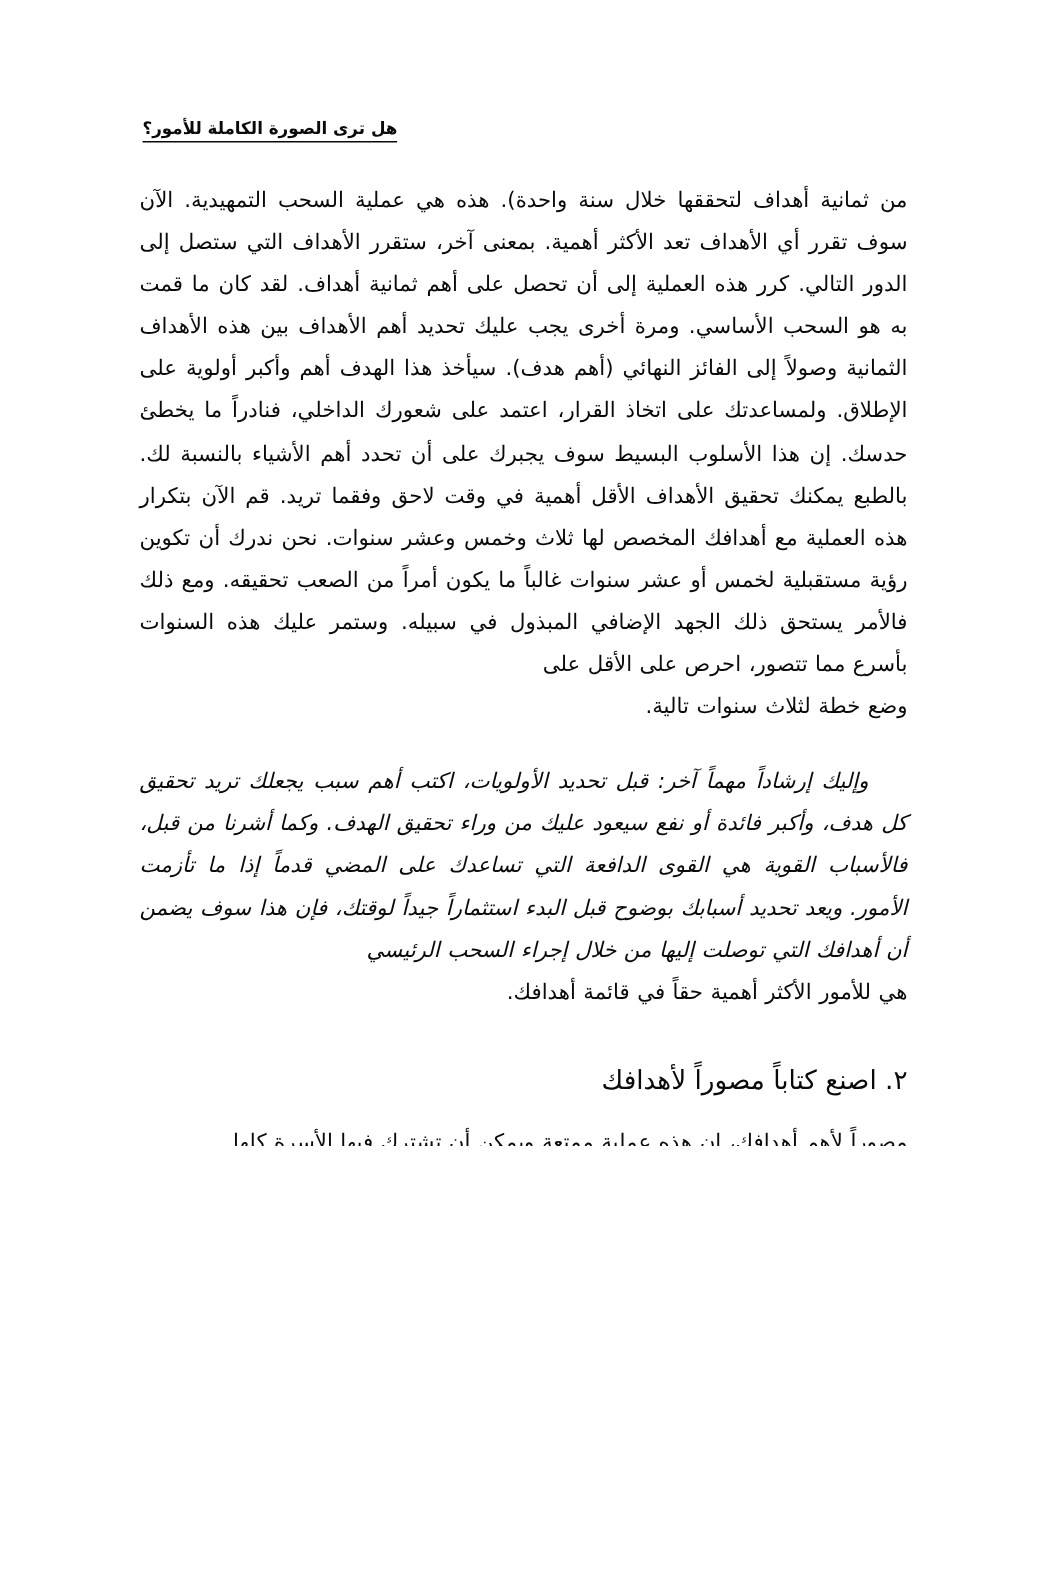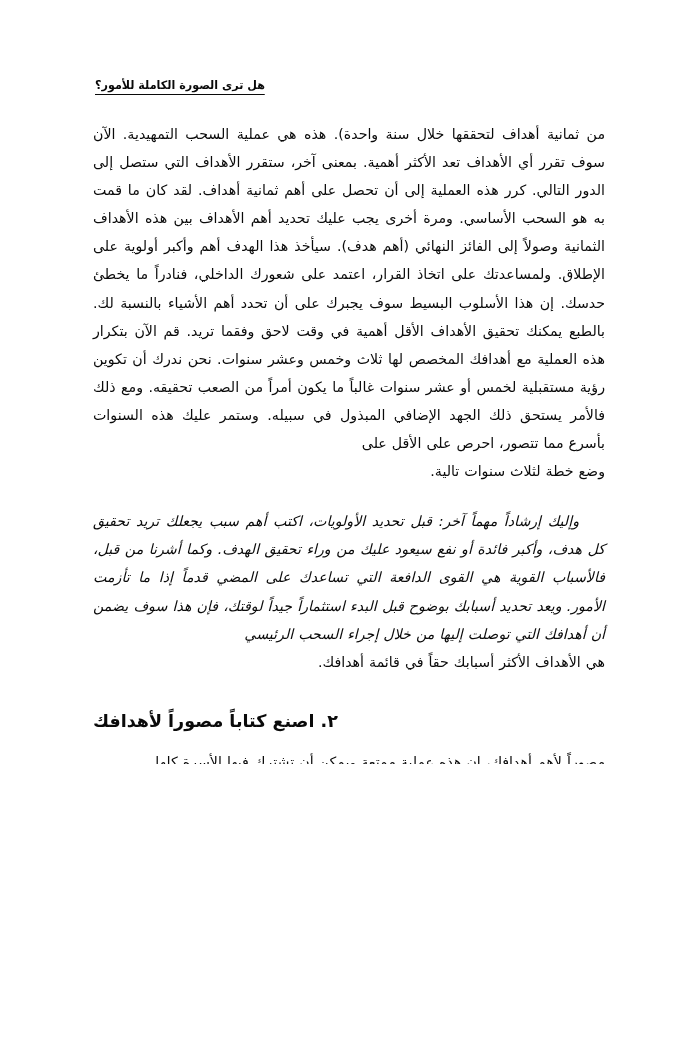--- a/index.html
+++ b/index.html
@@ -66,23 +66,23 @@
   
   p.body-par .tail-center {
     display: block;
     text-align: right;
   }
 
   h2.section-heading {
     margin: 0;
     padding: 0;
     font-size: 17.5px;
-    font-weight: bold;
+    font-weight: normal;
     line-height: 26px;
-    text-align: left;
+    text-align: right;
     direction: rtl;
   }
   .heading-wrap {
     margin-top: 32px;
     margin-bottom: 14px;
   }
 
   
   .folio {
     position: absolute;
@@ -118,21 +118,21 @@
       <span>من ثمانية أهداف لتحققها خلال سنة واحدة). هذه هي عملية السحب التمهيدية. الآن سوف تقرر أي الأهداف تعد الأكثر أهمية. بمعنى آخر، ستقرر الأهداف التي ستصل إلى الدور التالي. كرر هذه العملية إلى أن تحصل على أهم ثمانية أهداف. لقد كان ما قمت به هو السحب الأساسي. ومرة أخرى يجب عليك تحديد أهم الأهداف بين هذه الأهداف الثمانية وصولاً إلى الفائز النهائي (أهم هدف). سيأخذ هذا الهدف أهم وأكبر أولوية على الإطلاق. ولمساعدتك على اتخاذ القرار، اعتمد على شعورك الداخلي، فنادراً ما يخطئ حدسك. إن هذا الأسلوب البسيط سوف يجبرك على أن تحدد أهم الأشياء بالنسبة لك. بالطبع يمكنك تحقيق الأهداف الأقل أهمية في وقت لاحق وفقما تريد. قم الآن بتكرار هذه العملية مع أهدافك المخصص لها ثلاث وخمس وعشر سنوات. نحن ندرك أن تكوين رؤية مستقبلية لخمس أو عشر سنوات غالباً ما يكون أمراً من الصعب تحقيقه. ومع ذلك فالأمر يستحق ذلك الجهد الإضافي المبذول في سبيله. وستمر عليك هذه السنوات بأسرع مما تتصور، احرص على الأقل على</span>
     </p>
     <p class="body-par">
       <span class="tail-center">وضع خطة لثلاث سنوات تالية.</span>
     </p>
 
     <p class="body-par indent gap-before">
       <span>وإليك إرشاداً مهماً آخر: قبل تحديد الأولويات، اكتب أهم سبب يجعلك تريد تحقيق كل هدف، وأكبر فائدة أو نفع سيعود عليك من وراء تحقيق الهدف. وكما أشرنا من قبل، فالأسباب القوية هي القوى الدافعة التي تساعدك على المضي قدماً إذا ما تأزمت الأمور. ويعد تحديد أسبابك بوضوح قبل البدء استثماراً جيداً لوقتك، فإن هذا سوف يضمن أن أهدافك التي توصلت إليها من خلال إجراء السحب الرئيسي</span>
     </p>
     <p class="body-par">
-      <span class="tail-center">هي الأهداف الأكثر أسبابك حقاً في قائمة أهدافك.</span>
+      <span class="tail-center">هي للأمور الأكثر أهمية حقاً في قائمة أهدافك.</span>
     </p>
 
     <div class="heading-wrap">
       <h2 class="section-heading">٢. اصنع كتاباً مصوراً لأهدافك</h2>
     </div>
 
     <p class="body-par">
       <span class="tail-center">مصوراً لأهم أهدافك، إن هذه عملية ممتعة ويمكن أن تشترك فيها الأسرة كلها.</span>
     </p>
 

